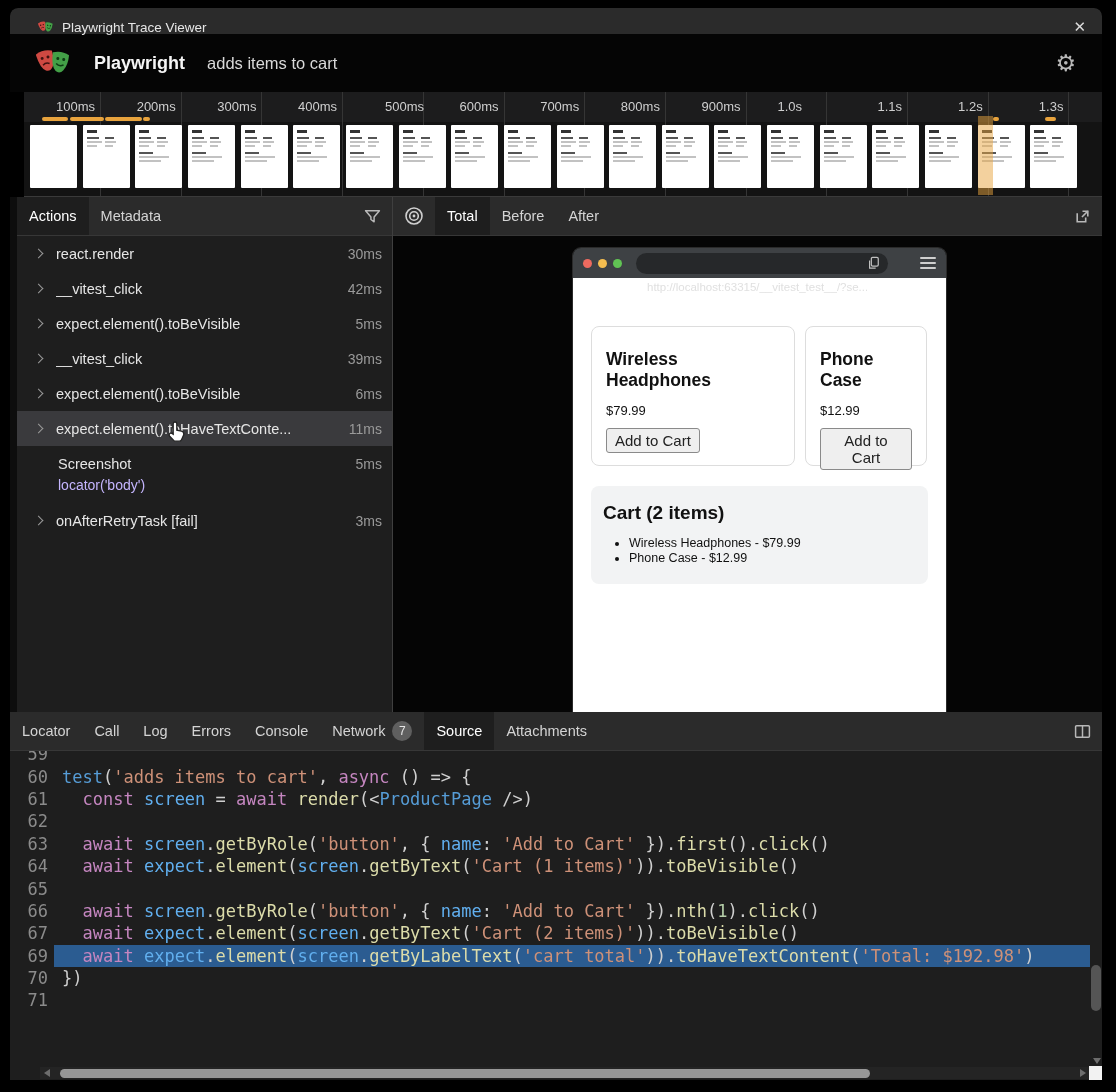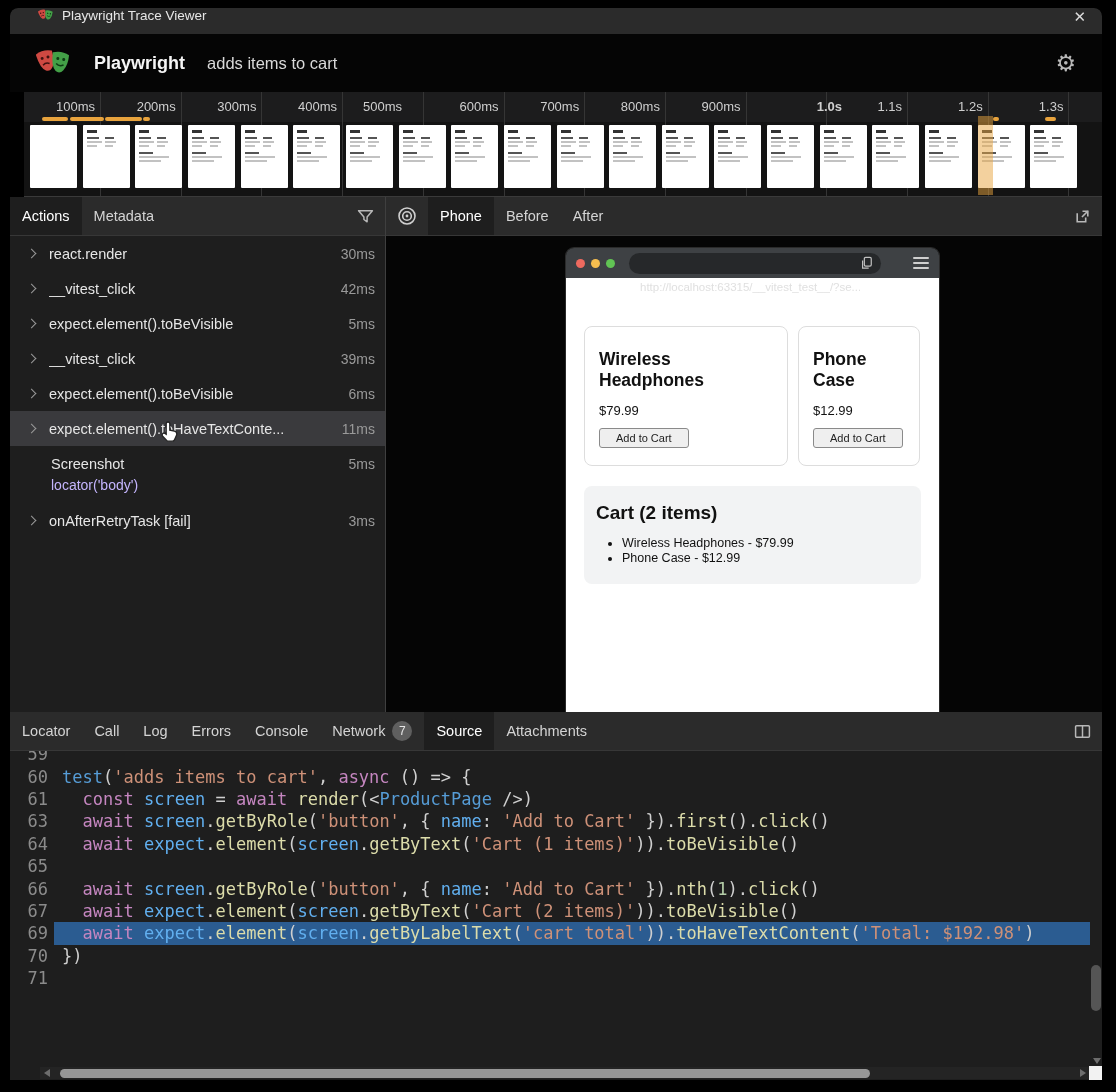--- a/index.html
+++ b/index.html
@@ -2,22 +2,22 @@
 <html style="--accent: #e8a33d; --code_highlight: #2b5c91; --total_bg: #aecbe8; --total_border: #4a7ab8; --light_red: #ee6a5f; --light_yellow: #f5bd4f; --light_green: #61c454;"><head>
 <meta charset="utf-8">
 <style>
   * { margin:0; padding:0; box-sizing:border-box; }
   html,body { width:1116px; height:1092px; background:#000; overflow:hidden;
     font-family:"Liberation Sans", sans-serif; }
   .window { position:absolute; left:10px; top:8px; width:1092px; height:1072px;
     background:#0d0d0d; border-radius:8px 8px 0 0; overflow:hidden; }
 
   
-  .titlebar { height:26px; background:#2b2b2b; display:flex; 
-    padding:0 12px 0 28px; color:#e6e6e6; font-size:13.5px; border-radius:8px 8px 0 0; }
+  .titlebar { height:26px; background:#2b2b2b; display:flex; align-items:center;
+    padding:12px 12px 0 28px; color:#e6e6e6; font-size:13.5px; border-radius:8px 8px 0 0; }
   .tb-icon { width:16px; height:15px; margin-right:8px; }
   .tb-title { flex:1; }
   .tb-close { color:#dcdcdc; font-size:15px; cursor:default; padding:0 4px; }
 
   
   .header { height:58px; background:#050505; display:flex; align-items:center; padding:0 26px; }
   .logo { width:36px; height:33px; }
   .app-name { color:#f5f5f5; font-size:18px; font-weight:bold; margin-left:22px; }
   .test-title { color:#d9d9d9; font-size:16.5px; margin-left:22px; flex:1; }
   .gear { color:#b8b8b8; font-size:23px; line-height:1; }
@@ -43,21 +43,21 @@
     border-bottom:1px solid #373737; }
   .tab { display:flex; align-items:center; padding:0 12px; color:#d4d4d4; font-size:14.5px; cursor:default; }
   .tab.sel { background:#1e1e1e; color:#fff; }
   .badge { margin-left:7px; width:20px; height:20px; border-radius:10px; background:#5f5f5f;
     color:#e6e6e6; font-size:12px; display:flex; align-items:center; justify-content:center; }
   .strip-icon { display:flex; align-items:center; padding:0 11px; }
   .strip-spacer { flex:1; }
 
   
   .main { display:flex; height:515px; }
-  .left-panel { width:375px; display:flex; flex-direction:column; background:#1e1e1e; position:relative; }
+  .left-panel { width:375px; display:flex; flex-direction:column; background:#1e1e1e; position:relative;margin-left:7px; }
   .v-divider { width:1px; background:#3f3f3f; }
   .right-panel { flex:1; display:flex; flex-direction:column; background:#050505; }
 
   .action-list { flex:1; background:#1e1e1e; overflow:hidden; }
   .arow { min-height:35px; display:flex; flex-direction:column; justify-content:center; }
   .arow.sel { background:#3a3a3d; }
   .arow-main { display:flex; align-items:center; height:35px; padding:0 10px 0 18px; }
   .chev { width:7px; height:7px; border-top:1.6px solid #9a9a9a; border-right:1.6px solid #9a9a9a;
     transform:rotate(45deg); margin-right:14px; flex:none; }
   .chev-space { width:23px; flex:none; }
@@ -79,22 +79,22 @@
   .burger { margin-left:auto; display:flex; flex-direction:column; gap:3px; }
   .burger span { width:16px; height:2px; background:#cfcfcf; border-radius:1px; }
   .bpage { background:#fff; height:440px; padding:24px 18px 0 18px; color:#111; }
   .shop-heading { font-size:25px; font-weight:bold; letter-spacing:.2px; }
   .cards { display:flex; gap:10px; margin-top:24px; }
   .card { border:1px solid #ddd; border-radius:8px; padding:22px 14px 14px 14px; height:140px; background:#fff; }
   .card.c1 { width:204px; }
   .card.c2 { width:122px; }
   .pname { font-size:17.5px; font-weight:bold; line-height:21px; }
   .pprice { font-size:13px; margin-top:12px; }
-  .addcart { margin-top:10px; font-size:11px; font-family:"Liberation Sans",sans-serif;
-    border:1px solid #8a8a8a; background:#efefef; padding:3px 16px; border-radius:3px; color:#222; }
+  .addcart { margin-top:10px; font-size:15px; font-family:"Liberation Sans",sans-serif;
+    border:1px solid #8a8a8a; background:#efefef; padding:3px 8px; border-radius:3px; color:#222; }
   .cartbox { margin-top:20px; background:#f2f3f4; border-radius:8px; padding:16px 12px 18px 12px; }
   .cart-heading { font-size:19px; font-weight:bold; }
   .cartbox ul { margin:12px 0 0 26px; font-size:12.5px; line-height:15px; }
   .cart-total { margin-top:11px; background:var(--total_bg); border:2px solid var(--total_border);
     font-size:13px; font-weight:bold; padding:0 3px; line-height:16px; }
 
   
   .bottom { height:368px; display:flex; flex-direction:column; background:#1e1e1e; }
   .filebar { height:38px; background:#262626; display:flex; align-items:center; padding:0 14px; }
   .file-name { color:#d2d2d2; font-size:14.5px; flex:1; }
@@ -174,31 +174,31 @@
     <div class="tl-leftstrip"></div>
   <div class="grid-line" style="left: 90px;"></div>
       <div class="tick-label" style="left: 15px;">100ms</div>
       <div class="grid-line" style="left: 170.7px;"></div>
       <div class="tick-label" style="left: 95.7px;">200ms</div>
       <div class="grid-line" style="left: 251.4px;"></div>
       <div class="tick-label" style="left: 176.4px;">300ms</div>
       <div class="grid-line" style="left: 332.1px;"></div>
       <div class="tick-label" style="left: 257.1px;">400ms</div>
       <div class="grid-line" style="left: 412.8px;"></div>
-      <div class="tick-label" style="left: 322px;">500ms</div>
+      <div class="tick-label" style="left: 344px;">500ms</div>
       <div class="grid-line" style="left: 493.5px;"></div>
       <div class="tick-label" style="left: 418.5px;">600ms</div>
       <div class="grid-line" style="left: 574.2px;"></div>
       <div class="tick-label" style="left: 499.2px;">700ms</div>
       <div class="grid-line" style="left: 654.9px;"></div>
       <div class="tick-label" style="left: 579.9px;">800ms</div>
       <div class="grid-line" style="left: 735.6px;"></div>
       <div class="tick-label" style="left: 660.6px;">900ms</div>
       <div class="grid-line" style="left: 816.3px;"></div>
-      <div class="tick-label" style="left: 762px; font-weight: bold;">1.0s</div>
+      <div class="tick-label" style="left: 722px;">1.0s</div>
       <div class="grid-line" style="left: 897px;"></div>
       <div class="tick-label" style="left: 822px;">1.1s</div>
       <div class="grid-line" style="left: 977.7px;"></div>
       <div class="tick-label" style="left: 902.7px;">1.2s</div>
       <div class="grid-line" style="left: 1058.4px;"></div>
       <div class="tick-label" style="left: 983.4px;">1.3s</div>
       <div class="thumb" style="left: 20px;"></div>
       <div class="thumb" style="left: 72.65px;">
         <div class="t-title"></div>
         <div class="t-cards">
@@ -667,21 +667,21 @@
       <div class="tabstrip">
         <span class="strip-icon">
           <svg class="icon" width="20" height="20" viewBox="0 0 20 20">
               <circle cx="10" cy="10" r="8" fill="none" stroke="#cfcfcf" stroke-width="1.6"></circle>
               <circle cx="10" cy="10" r="4.3" fill="none" stroke="#cfcfcf" stroke-width="1.6"></circle>
               <circle cx="10" cy="10" r="1.4" fill="#cfcfcf"></circle>
             </svg>
         </span>
         <span id="snapshot-tabs" style="display:flex;">
             <div class="tab sel">
-              <span class="tab-label">Phone</span>
+              <span class="tab-label">Total</span>
             </div>
             <div class="tab">
               <span class="tab-label">Before</span>
             </div>
             <div class="tab">
               <span class="tab-label">After</span>
             </div>
           </span>
         <span class="strip-spacer"></span>
         <span class="strip-icon">
@@ -782,20 +782,24 @@
           </div>
           <div class="cline">
             <span class="lnum">60</span>
             <span class="lcode"><span class="tk-blu2">test</span><span class="tk-p">(</span><span class="tk-str">'adds items to cart'</span><span class="tk-p">, </span><span class="tk-kw">async</span><span class="tk-p"> () =&gt; {</span></span>
           </div>
           <div class="cline">
             <span class="lnum">61</span>
             <span class="lcode"><span class="tk-p">  </span><span class="tk-kw">const</span><span class="tk-p"> </span><span class="tk-blu">screen</span><span class="tk-p"> = </span><span class="tk-kw">await</span><span class="tk-p"> </span><span class="tk-fn">render</span><span class="tk-p">(&lt;</span><span class="tk-blu2">ProductPage</span><span class="tk-p"> /&gt;)</span></span>
           </div>
           <div class="cline">
+            <span class="lnum">62</span>
+            <span class="lcode"></span>
+          </div>
+          <div class="cline">
             <span class="lnum">63</span>
             <span class="lcode"><span class="tk-p">  </span><span class="tk-kw">await</span><span class="tk-p"> </span><span class="tk-blu">screen</span><span class="tk-p">.</span><span class="tk-fn">getByRole</span><span class="tk-p">(</span><span class="tk-str">'button'</span><span class="tk-p">, { </span><span class="tk-blu">name</span><span class="tk-p">: </span><span class="tk-str">'Add to Cart'</span><span class="tk-p"> }).</span><span class="tk-fn">first</span><span class="tk-p">().</span><span class="tk-fn">click</span><span class="tk-p">()</span></span>
           </div>
           <div class="cline">
             <span class="lnum">64</span>
             <span class="lcode"><span class="tk-p">  </span><span class="tk-kw">await</span><span class="tk-p"> </span><span class="tk-blu">expect</span><span class="tk-p">.</span><span class="tk-fn">element</span><span class="tk-p">(</span><span class="tk-blu">screen</span><span class="tk-p">.</span><span class="tk-fn">getByText</span><span class="tk-p">(</span><span class="tk-str">'Cart (1 items)'</span><span class="tk-p">)).</span><span class="tk-fn">toBeVisible</span><span class="tk-p">()</span></span>
           </div>
           <div class="cline">
             <span class="lnum">65</span>
             <span class="lcode"></span>

